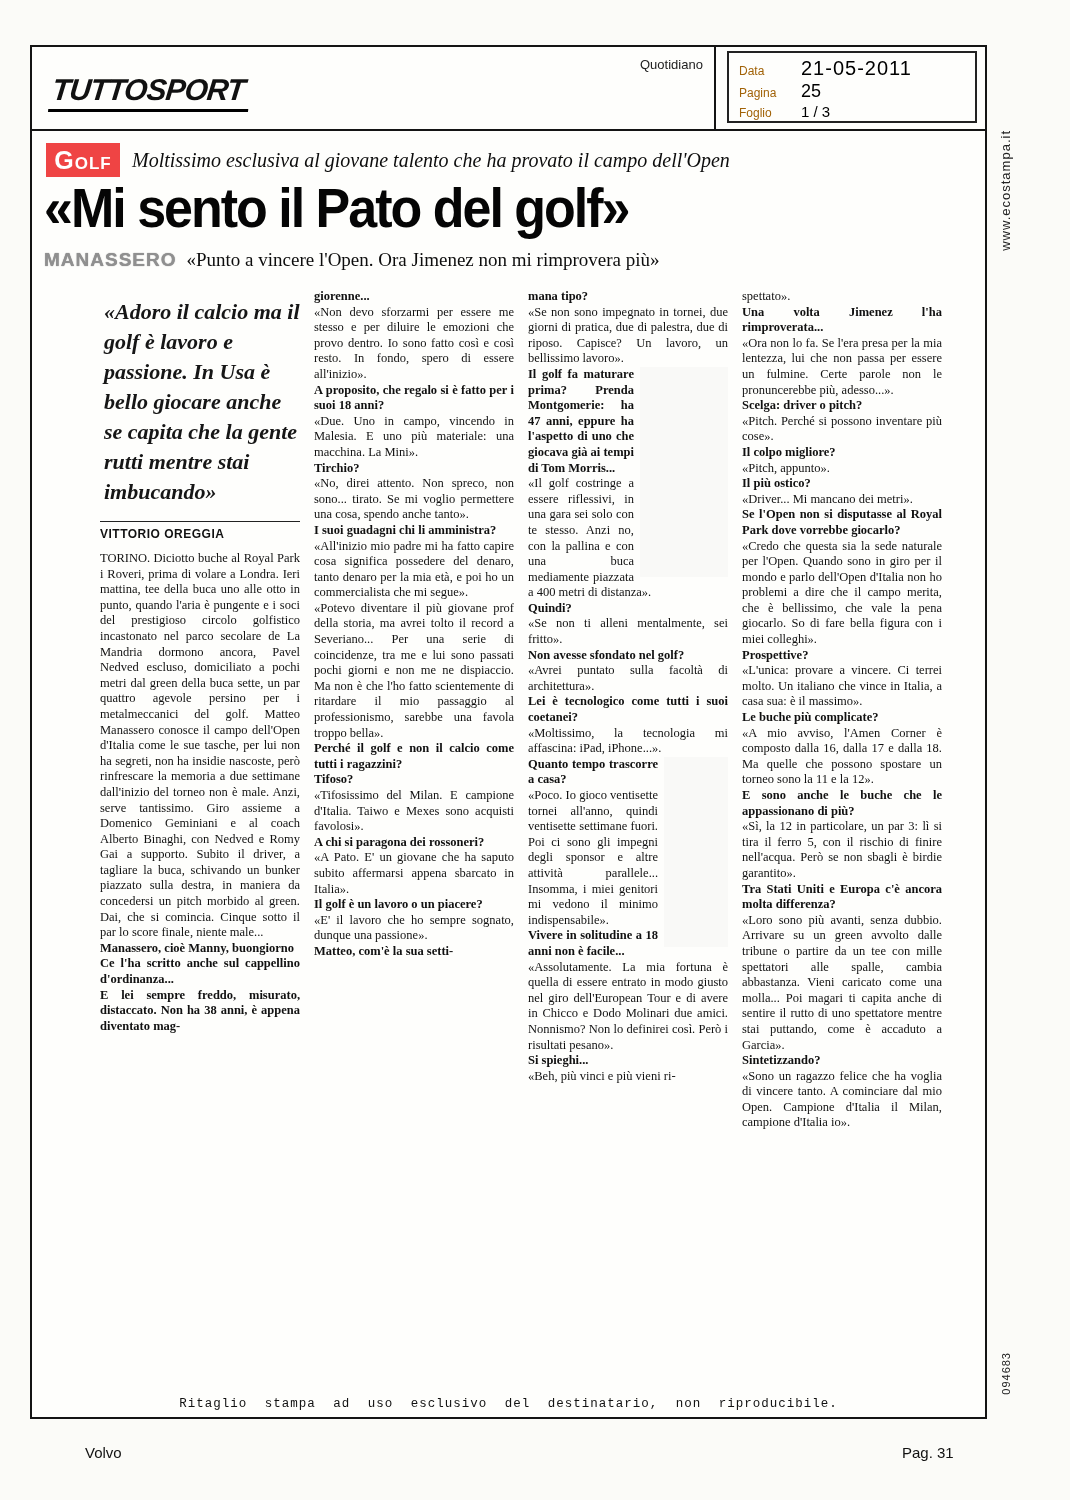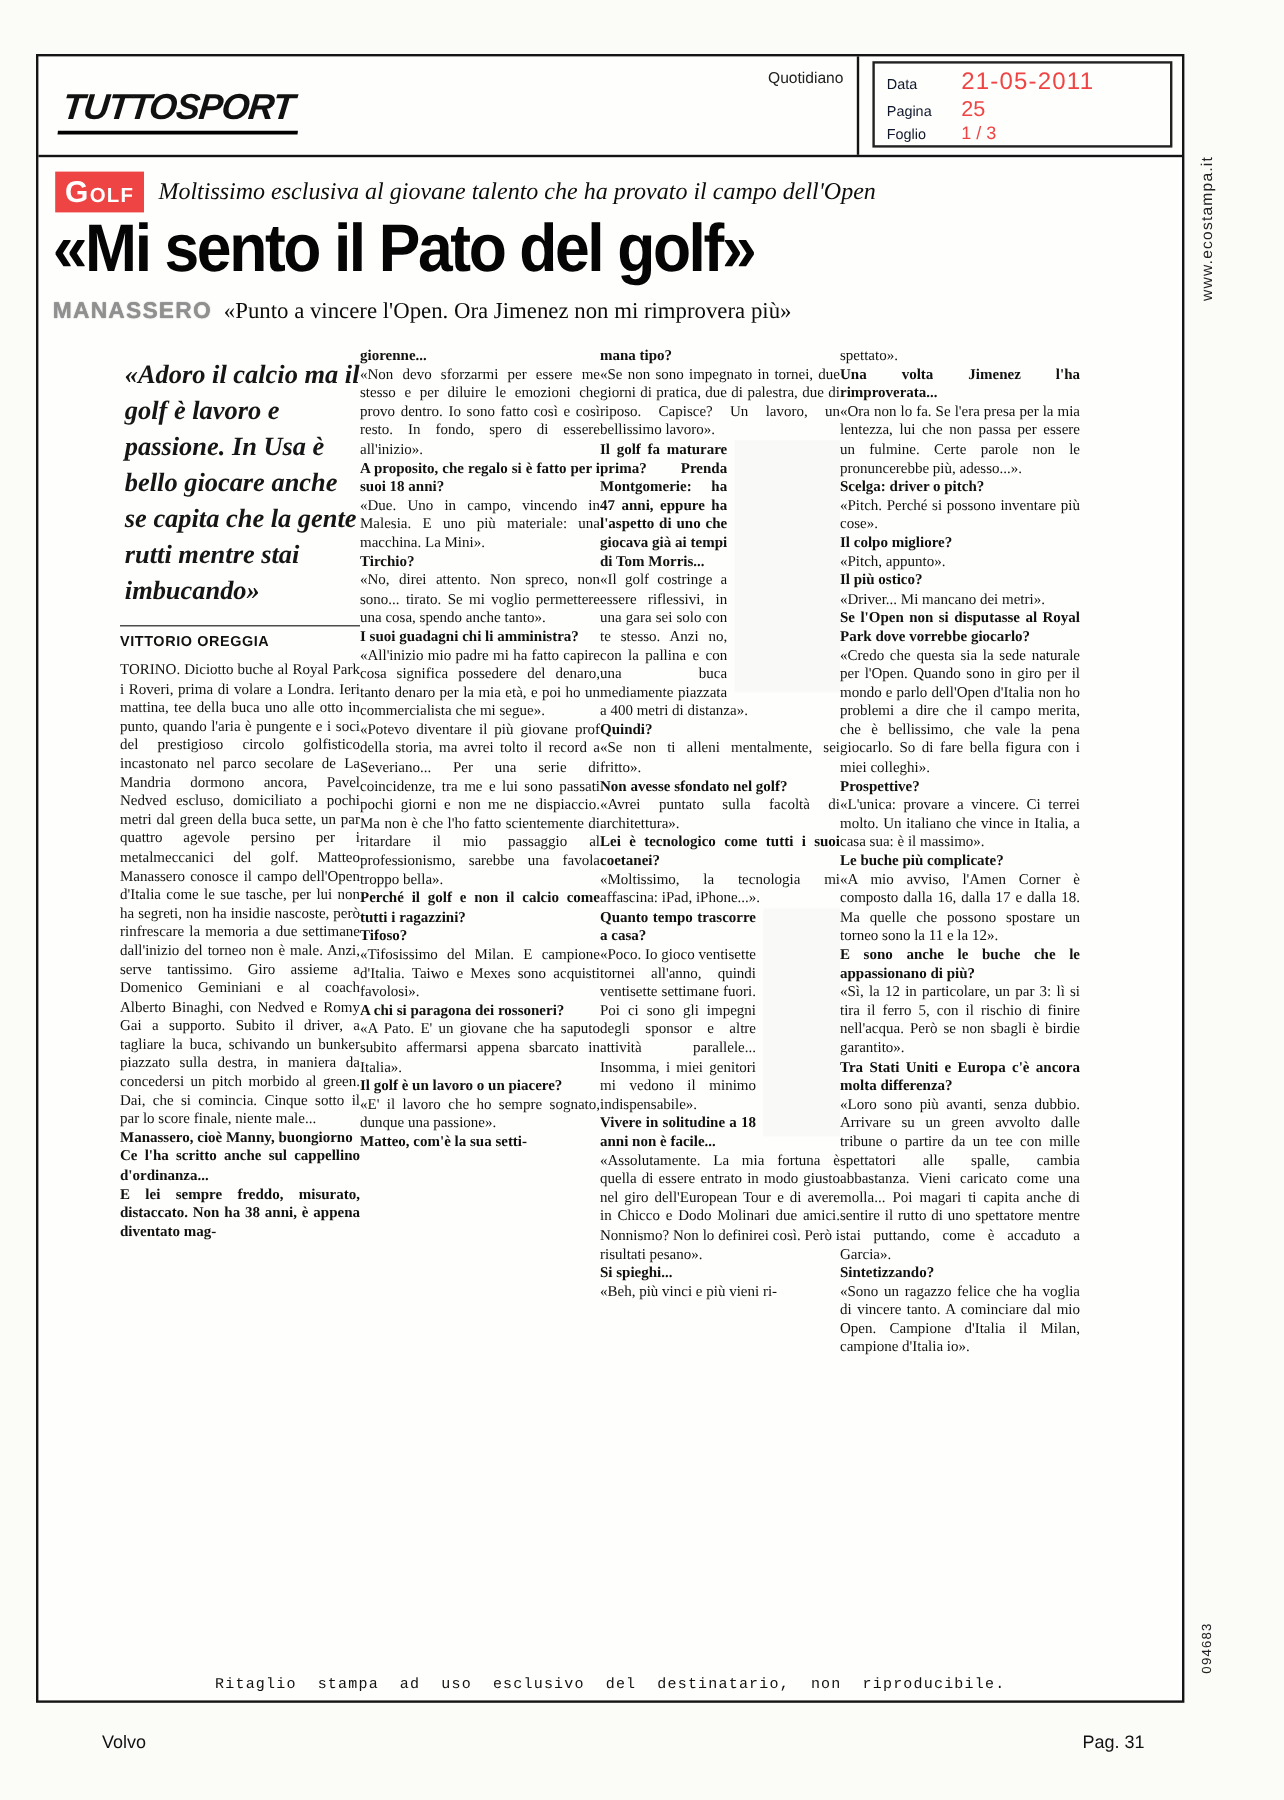--- a/index.html
+++ b/index.html
@@ -27,22 +27,22 @@
   }
   .header-vline {
     position:absolute; left:682px; top:0; height:82px; border-left:2px solid #141414;
   }
   .header-box {
     position:absolute; right:8px; top:4px; width:250px; height:72px;
     border:2px solid #222; padding:4px 10px;
     font-family:"Liberation Sans", sans-serif;
   }
   .hrow { display:flex; align-items:baseline; margin-bottom:1px; }
-  .hlabel { width:62px; font-size:12px; color:#0f172a; }
-  .hvalue { font-size:15px; color:#ef4444; }
+  .hlabel { width:62px; font-size:12px; color:#a16207; }
+  .hvalue { font-size:15px; color:#000000; }
   .hvalue.v1 { font-size:20px; letter-spacing:1px; }
   .hvalue.v2 { font-size:18px; }
   .hvalue.v3 { font-size:15px; }
   .header-rule { position:absolute; left:0; right:0; top:82px; border-top:2px solid #141414; }
   
   .margin-url, .margin-code {
     position:absolute; writing-mode:vertical-rl; transform:rotate(180deg);
     font-family:"Liberation Sans", sans-serif; color:#222;
   }
   .margin-url  { left:998px; top:130px; font-size:13px; letter-spacing:1px; }
@@ -68,21 +68,21 @@
   .subtitle { position:absolute; left:12px; top:202px; width:880px; }
   .sublead {
     font-family:"Liberation Sans", sans-serif; font-weight:bold;
     font-size:19px; letter-spacing:1px; color:#909090;
     text-shadow:0 0 1px #777; margin-right:6px;
   }
   .subrest { font-size:19px; color:#0d0d0d; }
   
   .columns {
     position:absolute; left:68px; top:242px; width:842px; height:1104px;
-    display:flex; 
+    display:flex; gap:14px;
   }
   .col { width:200px; overflow:hidden; }
   .colbody p {
     font-size:12.5px; line-height:15.6px; text-align:justify;
     hyphens:auto; -webkit-hyphens:auto;
   }
   .colbody p.q { font-family:"Liberation Serif", serif; font-weight:bold; }
   .photo-spacer { float:right; margin:0 0 2px 6px; background:rgba(0,0,0,0.02); }
   .pullquote {
     font-style:italic; font-weight:bold; font-size:22px; line-height:30px;

